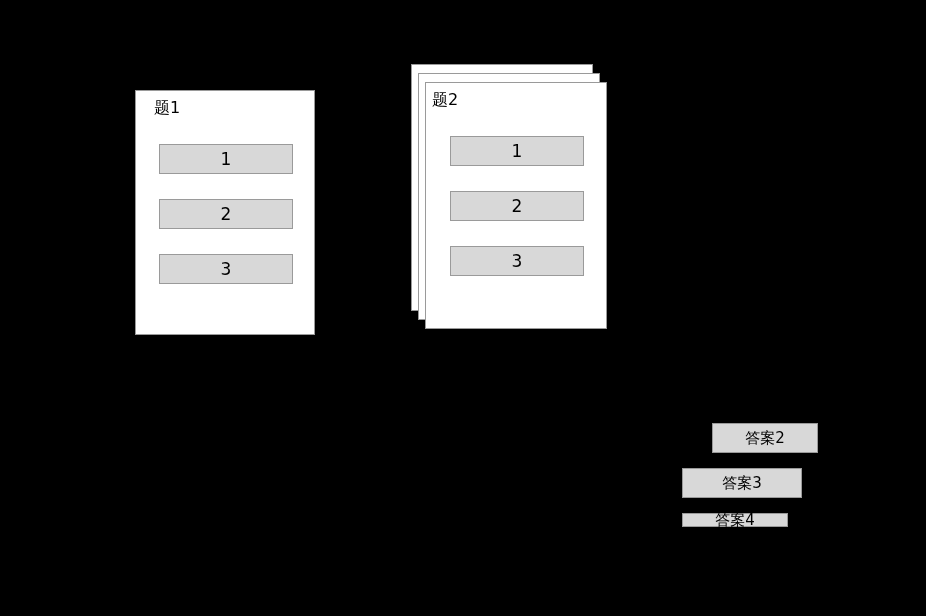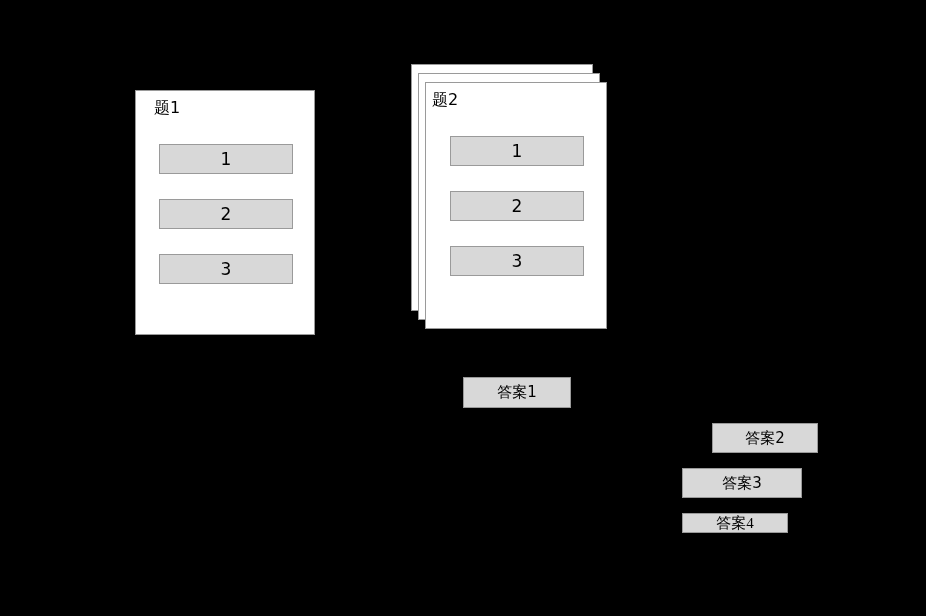--- a/index.html
+++ b/index.html
@@ -84,21 +84,20 @@
 
     <div class="card" style="left:14px; top:18px; width:182px; height:247px;">
       <div class="card-title" style="left:6px; top:8px;">题2</div>
 
       <div class="chip" style="left:24px; top:53px; width:134px; height:30px;">1</div>
       <div class="chip" style="left:24px; top:108px; width:134px; height:30px;">2</div>
       <div class="chip" style="left:24px; top:163px; width:134px; height:30px;">3</div>
     </div>
   </div>
 
-  <div class="chip answer" style="left:463px; top:377px; width:108px; height:31px;">答案1</div>
 
   <div>
     <div class="chip answer" style="left:712px; top:423px; width:106px; height:30px;">答案2</div>
     <div class="chip answer" style="left:682px; top:468px; width:120px; height:30px;">答案3</div>
-    <div class="chip answer" style="left:682px; top:513px; width:106px; height:20px;font-family:Liberation Serif, serif;">答案4</div>
+    <div class="chip answer" style="left:682px; top:513px; width:106px; height:14px;">答案4</div>
   </div>
 
 </div>
 
 </body></html>

